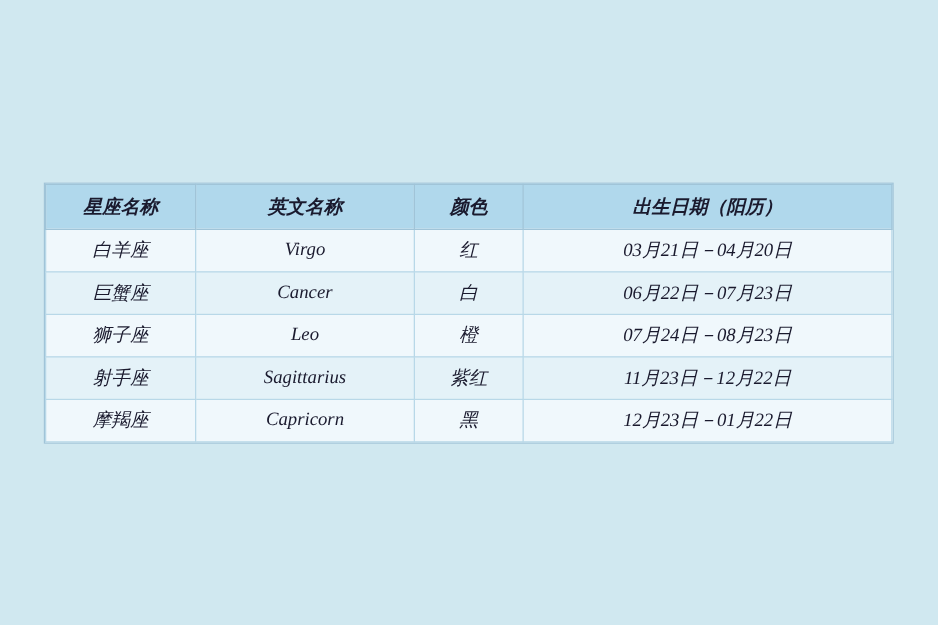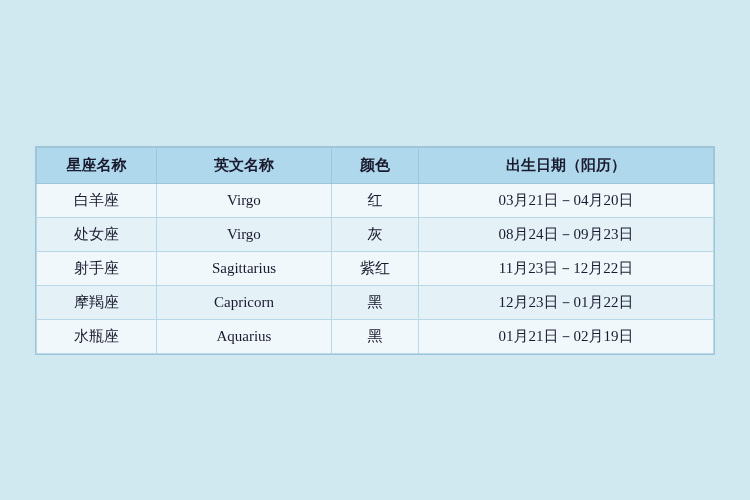--- a/index.html
+++ b/index.html
@@ -14,20 +14,21 @@
       font-size: 15px;
     }
     .table-container {
       background: #e8f4f8;
       border: 1px solid #a0c4d8;
       width: 680px;
     }
     table {
       width: 100%;
       border-collapse: collapse;
+      font-style: italic;
     }
     thead tr {
       background-color: #b0d8ec;
     }
     thead th {
       padding: 8px 6px;
       border: 1px solid #a0c4d8;
       text-align: center;
       font-weight: bold;
       color: #1a1a2e;
@@ -65,38 +66,38 @@
       </tr>
     </thead>
     <tbody id="table-body">
     <tr>
           <td>白羊座</td>
           <td>Virgo</td>
           <td>红</td>
           <td>03月21日－04月20日</td>
         </tr>
         <tr>
-          <td>处女座</td>
-          <td>Virgo</td>
-          <td>灰</td>
-          <td>08月24日－09月23日</td>
+          <td>巨蟹座</td>
+          <td>Cancer</td>
+          <td>白</td>
+          <td>06月22日－07月23日</td>
+        </tr>
+        <tr>
+          <td>狮子座</td>
+          <td>Leo</td>
+          <td>橙</td>
+          <td>07月24日－08月23日</td>
         </tr>
         <tr>
           <td>射手座</td>
           <td>Sagittarius</td>
           <td>紫红</td>
           <td>11月23日－12月22日</td>
         </tr>
         <tr>
           <td>摩羯座</td>
           <td>Capricorn</td>
           <td>黑</td>
           <td>12月23日－01月22日</td>
         </tr>
-        <tr>
-          <td>水瓶座</td>
-          <td>Aquarius</td>
-          <td>黑</td>
-          <td>01月21日－02月19日</td>
-        </tr>
       </tbody>
   </table>
 </div>
 
 </body></html>

